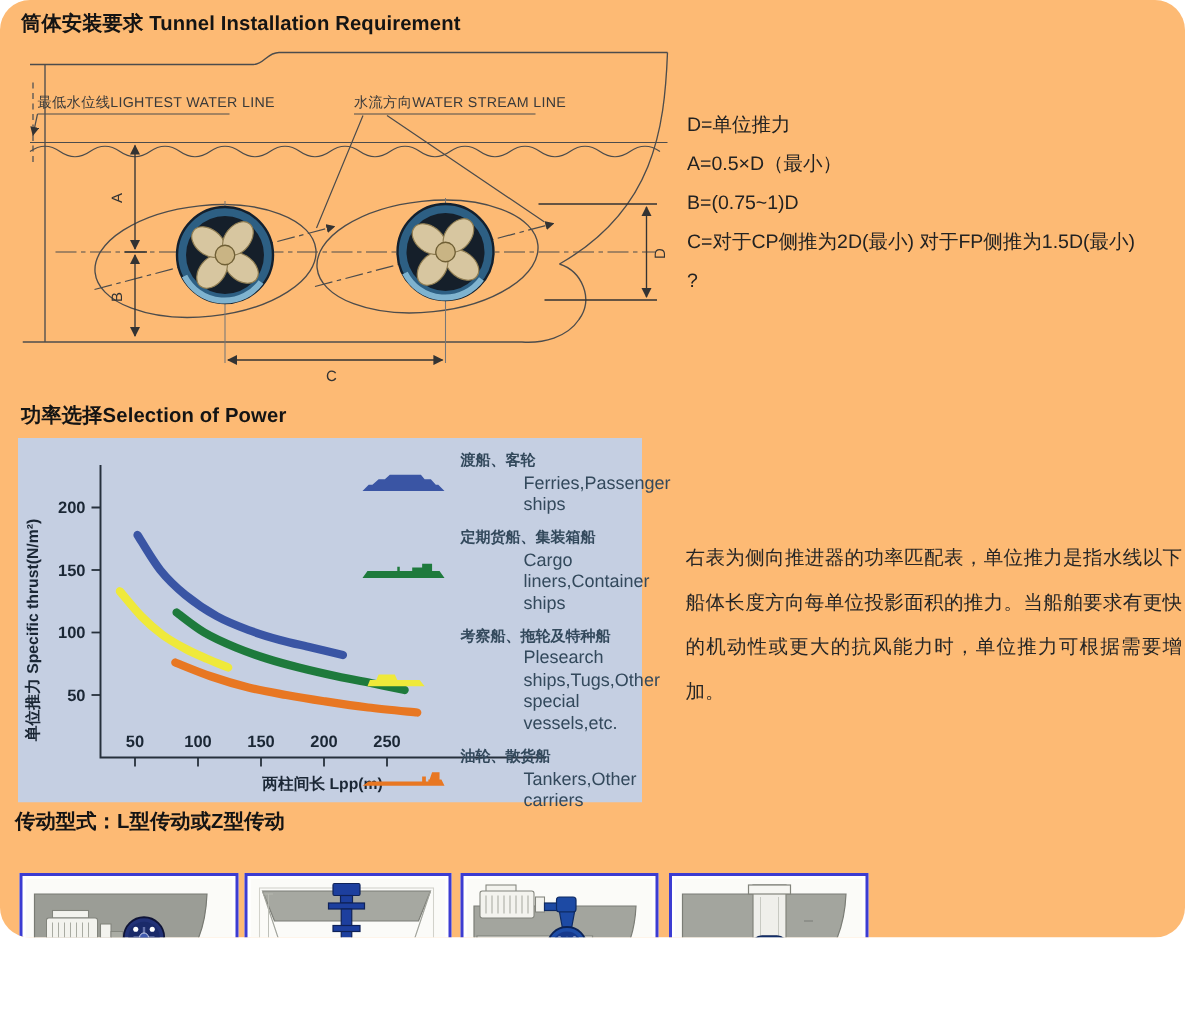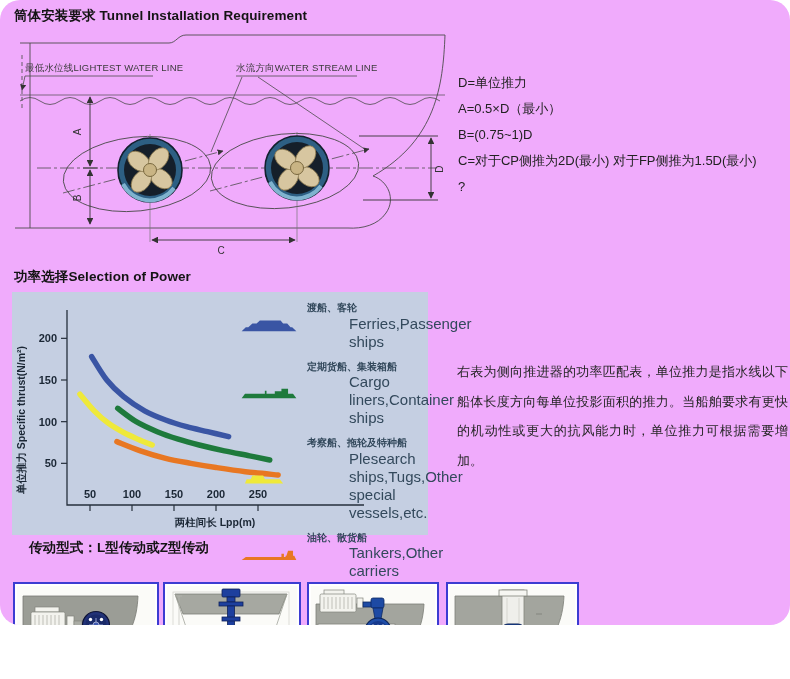--- a/index.html
+++ b/index.html
@@ -1,28 +1,28 @@
 <!DOCTYPE html>
 <html><head>
 <meta charset="utf-8">
 <style>
   html,body{margin:0;padding:0;background:#ffffff;}
   body{font-family:"Liberation Sans",sans-serif;}
-  #page{position:relative;width:790px;height:625px;background:#f0abfc;overflow:hidden;border-radius:20px;}
+  #page{position:relative;width:790px;height:625px;background:#fdba74;overflow:hidden;border-radius:20px;}
   .h1{position:absolute;font-size:13.5px;font-weight:700;color:#141414;letter-spacing:.1px;white-space:nowrap;}
   #req-block{position:absolute;left:458px;top:70px;width:332px;font-size:13px;line-height:26px;color:#222222;}
   #note-block{position:absolute;left:457px;top:357px;width:331px;font-size:13px;line-height:29.5px;color:#262626;text-align:justify;}
   #chart{position:absolute;left:12px;top:292px;width:416px;height:243px;}
   #chart-svg{position:absolute;left:0;top:0;}
   #chart-legend{position:absolute;top:10px;left:228px;width:188px;}
   .lg-entry{display:flex;align-items:center;margin-bottom:10px;}
   .lg-icon{flex:0 0 58px;margin-right:9px;margin-top:2px;}
   .lg-text{color:#33495c;}
   .lg-zh{font-size:10px;font-weight:700;line-height:1.25;}
-  .lg-en{font-size:15px;line-height:1.2;padding-left:42px;}
+  .lg-en{font-size:12px;line-height:1.2;padding-left:42px;}
   .tick{font-size:11px;font-weight:700;fill:#1b2735;}
   .ax-label{font-size:10.5px;font-weight:700;fill:#1b2735;}
   .dlabel{font-size:9.5px;fill:#3a3a3a;letter-spacing:.2px;}
   .dim{font-size:10px;fill:#333333;}
   .panel{position:absolute;top:582px;height:91px;background:#ffffff;box-sizing:border-box;padding:2px;}
   #diagram{position:absolute;left:15px;top:28px;}
 </style>
 </head>
 <body>
 
@@ -177,21 +177,21 @@
           <div class="lg-text">
             <div class="lg-zh">油轮、散货船</div>
             <div class="lg-en">Tankers,Other carriers</div>
           </div>
         </div>
       </div>
   </div>
 
   <div id="note-block">右表为侧向推进器的功率匹配表，单位推力是指水线以下船体长度方向每单位投影面积的推力。当船舶要求有更快的机动性或更大的抗风能力时，单位推力可根据需要增加。</div>
 
-  <div class="h1" style="left:29px;top:539px;">传动型式：L型传动或Z型传动</div>
+  <div class="h1" style="left:10px;top:539px;">传动型式：L型传动或Z型传动</div>
 
   <div class="panel" style="left: 13px; width: 146px; border: 2px solid rgb(60, 60, 210);">
     <svg width="138" height="83" viewBox="0 0 138 83">
       <rect x="0" y="0" width="138" height="83" fill="#fbfbf8"></rect>
       <path d="M6 10 H121 C120 34 113 52 95 65 L6 65 Z" fill="#9b9d96" stroke="#787a73" stroke-width="0.8"></path>
       <rect x="8" y="65" width="119" height="13" fill="#fefefc" stroke="#c8c8c2" stroke-width="0.7"></rect>
       <g fill="#f3f3ee" stroke="#82847c" stroke-width="0.7">
         <rect x="18" y="21" width="24" height="5"></rect>
         <rect x="14" y="26" width="34" height="17" rx="1.5"></rect>
         <path d="M18 29 V40 M22 29 V40 M26 29 V40 M30 29 V40 M34 29 V40 M38 29 V40 M42 29 V40" fill="none" stroke="#a9aba2"></path>

